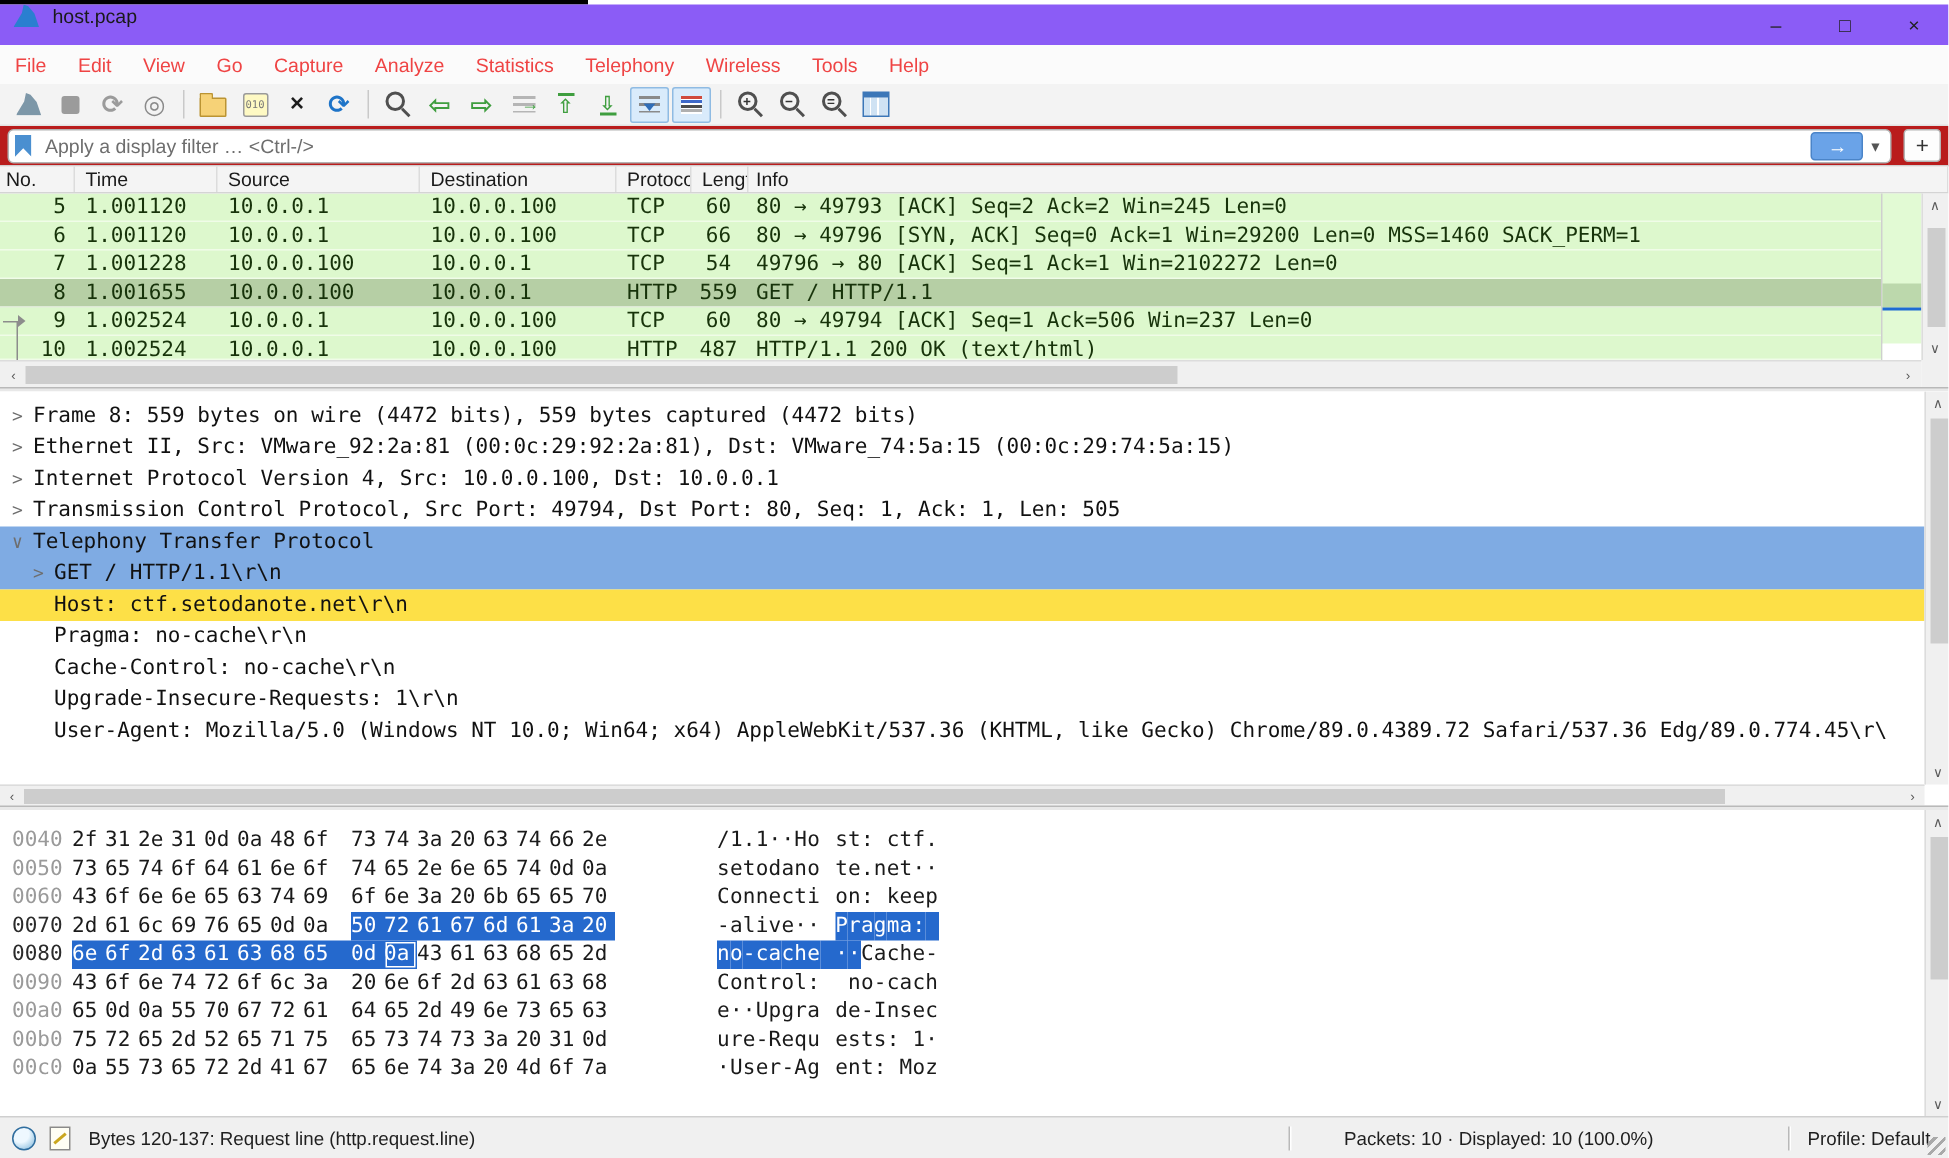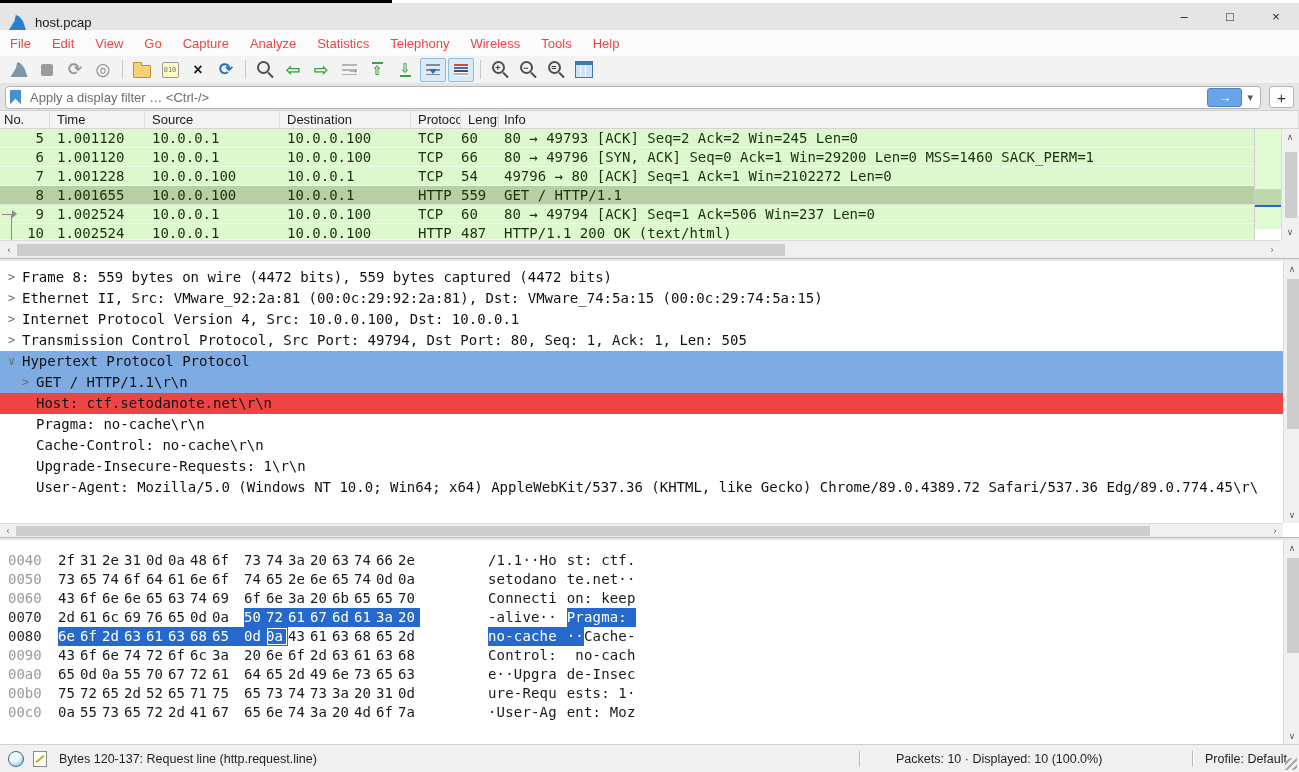--- a/index.html
+++ b/index.html
@@ -1,20 +1,20 @@
 <!DOCTYPE html>
 <html><head>
 <meta charset="utf-8">
 <style>
   html,body{margin:0;padding:0;}
   body{width:1299px;height:772px;position:relative;overflow:hidden;background:#fff;
        font-family:"Liberation Sans","DejaVu Sans",sans-serif;-webkit-font-smoothing:antialiased;}
   #topstrip{position:absolute;left:0;top:0;width:392px;height:3px;background:#000;}
   
-  #titlebar{position:absolute;left:0;top:3px;width:100%;height:27px;background:#e5e5e5;display:flex;align-items:flex-end;}
+  #titlebar{position:absolute;left:0;top:3px;width:100%;height:27px;background:#8b5cf6;display:flex;align-items:flex-start;}
   .fin-title{width:17px;height:15px;margin-left:9px;background:#2a7fd0;
      clip-path:polygon(0% 100%,100% 100%,82% 40%,58% 8%,40% 0%,33% 38%);}
   #wintitle{margin-left:9px;font-size:13px;color:#1a1a1a;}
   .wbtns{margin-left:auto;display:flex;height:100%;}
   .wb{width:46px;height:100%;display:flex;align-items:center;justify-content:center;font-size:13px;color:#222;}
   
   #menubar{position:absolute;left:0;top:30px;width:100%;height:26px;background:#fbfbfb;display:flex;align-items:center;padding-left:10px;gap:21px;box-sizing:border-box;}
   .menu-item{font-size:13px;color:#ef4444;}
   
   #toolbar{position:absolute;left:0;top:56px;width:100%;height:28px;background:#f3f3f3;display:flex;align-items:center;padding-left:5px;box-sizing:border-box;border-bottom:1px solid #e3e3e3;}
@@ -37,21 +37,21 @@
   .i-vbar{display:flex;flex-direction:column;align-items:center;line-height:1;}
   .i-vbar .bar{width:11px;height:2px;background:#3f9e3f;}
   .i-vbar .ar{color:#3f9e3f;font-size:13px;font-weight:bold;line-height:1;}
   .i-goto{position:relative;width:15px;height:11px;background:repeating-linear-gradient(#b5b5b5 0 2px,transparent 2px 5px);}
   .i-goto::after{content:"→";color:#3f9e3f;font-weight:bold;position:absolute;right:-3px;top:-2px;font-size:12px;}
   .i-autoscroll{width:14px;height:11px;background:repeating-linear-gradient(#8a8a8a 0 2px,transparent 2px 5px);position:relative;}
   .i-autoscroll::after{content:"";position:absolute;left:3px;bottom:-3px;border:4px solid transparent;border-top:5px solid #2f6db8;}
   .i-colorize{width:14px;height:12px;background:linear-gradient(180deg,#d04a3c 0 2px,#fff 2px 3px,#3f69c9 3px 5px,#fff 5px 6px,#4d4d4d 6px 8px,#fff 8px 9px,#b0b0b0 9px 11px,#fff 11px 12px);}
   .i-resizecols{width:16px;height:12px;border:1px solid #3c77b8;border-top:4px solid #3c77b8;background:linear-gradient(90deg,#cfe2f3 0 4px,#fff 4px 5px,#cfe2f3 5px 9px,#fff 9px 10px,#cfe2f3 10px 16px);}
   
-  #filterbar{position:absolute;left:0;top:84px;width:100%;height:27px;background:#e5e5e5;display:flex;align-items:center;padding:0 5px;box-sizing:border-box;border-bottom:1px solid #cfcfcf;}
+  #filterbar{position:absolute;left:0;top:84px;width:100%;height:27px;background:#b91c1c;display:flex;align-items:center;padding:0 5px;box-sizing:border-box;border-bottom:1px solid #cfcfcf;}
   #filterbox{flex:1;height:21px;background:#fff;border:1px solid #b3b3b3;border-radius:4px;display:flex;align-items:center;}
   .bookmark{width:11px;height:15px;background:#4a8fd0;clip-path:polygon(0 0,100% 0,100% 100%,50% 62%,0 100%);margin:0 7px 0 4px;flex:0 0 auto;}
   #filterinput{flex:1;border:none;outline:none;font-size:13px;color:#444;background:transparent;font-family:"Liberation Sans",sans-serif;}
   #filterinput::placeholder{color:#6e6e6e;opacity:1;}
   .fapply{width:33px;height:17px;background:#6aa3e8;border:1px solid #4a84c8;border-radius:3px;color:#fff;display:flex;align-items:center;justify-content:center;font-weight:bold;font-size:13px;margin-right:2px;flex:0 0 auto;}
   .fcaret{color:#555;font-size:11px;margin:0 7px 0 3px;flex:0 0 auto;}
   .fplus{width:23px;height:20px;border:1px solid #b5b5b5;border-radius:3px;background:#fdfdfd;display:flex;align-items:center;justify-content:center;font-size:15px;color:#333;margin-left:8px;flex:0 0 auto;}
   
   #packetpane{position:absolute;left:0;top:111px;width:100%;height:147px;background:#fff;}
   #plheader{position:absolute;left:0;top:0;width:100%;height:18px;background:#f4f4f4;border-bottom:1px solid #d4d4d4;display:flex;font-size:13px;color:#1a1a1a;box-sizing:border-box;}
@@ -59,52 +59,52 @@
   .h-no{width:50px;padding-left:4px;}.h-time{width:95px;}.h-src{width:135px;}.h-dst{width:131px;}.h-proto{width:50px;}.h-len{width:38px;}.h-info{flex:1;padding-left:5px;}
   #plrows{position:absolute;left:0;top:18px;width:1254px;height:111px;overflow:hidden;}
   .prow{height:19px;display:flex;background:#ddf8cd;font-family:"DejaVu Sans Mono",monospace;font-size:14px;color:#17330a;line-height:19px;box-shadow:inset 0 -1px rgba(255,255,255,.55);}
   .prow.sel{background:#b6cfa5;}
   .prow.clip{height:16px;overflow:hidden;}
   .c-no{width:50px;text-align:right;padding-right:6px;box-sizing:border-box;}
   .c-time{width:95px;padding-left:7px;box-sizing:border-box;}
   .c-src{width:135px;padding-left:7px;box-sizing:border-box;}
   .c-dst{width:131px;padding-left:7px;box-sizing:border-box;}
   .c-proto{width:50px;padding-left:7px;box-sizing:border-box;}
-  .c-len{width:38px;text-align:left;padding-right:2px;box-sizing:border-box;}
+  .c-len{width:38px;text-align:center;padding-right:2px;box-sizing:border-box;}
   .c-info{flex:1;padding-left:5px;white-space:nowrap;overflow:hidden;box-sizing:border-box;}
   .rel-line{position:absolute;left:11px;width:1px;background:#8c8c8c;}
   .rel-dash{position:absolute;height:1px;background:#8c8c8c;}
   .rel-head{position:absolute;width:0;height:0;border:4px solid transparent;border-left:5px solid #8c8c8c;}
   #plminimap{position:absolute;left:1254px;top:18px;width:27px;height:111px;background:#e2fad4;border-left:1px solid #cfcfcf;box-sizing:border-box;}
   .mm-sel{position:absolute;left:0;top:60px;width:100%;height:16px;background:#bcd8ac;}
   .mm-line{position:absolute;left:0;top:76px;width:100%;height:2px;background:#1e6ad2;}
   .mm-white{position:absolute;left:0;top:100px;width:100%;height:11px;background:#fff;}
   
   .sbv{position:absolute;width:18px;background:#f0f0f0;border-left:1px solid #dcdcdc;box-sizing:border-box;}
   .sbh{position:absolute;height:18px;background:#f0f0f0;border-top:1px solid #dcdcdc;box-sizing:border-box;}
   .sb-ar{position:absolute;color:#5a5a5a;font-size:9px;width:16px;height:16px;display:flex;align-items:center;justify-content:center;}
   .sb-th{position:absolute;background:#cdcdcd;}
   
   #splitter1{position:absolute;left:0;top:258px;width:100%;height:3px;background:#e8e8e8;border-top:1px solid #b9b9b9;box-sizing:border-box;}
   #detailspane{position:absolute;left:0;top:261px;width:100%;height:276px;background:#fff;overflow:hidden;}
   #dlines{position:absolute;left:0;top:6px;width:1283px;}
   .d-line{height:21px;line-height:21px;font-family:"DejaVu Sans Mono",monospace;font-size:14px;color:#111;white-space:pre;display:flex;}
   .d-sel{background:#7fabe3;}
-  .d-rel{background:#ef4444;}
+  .d-rel{background:#fde047;}
   .d-chev{width:14px;margin-left:8px;color:#6e6e6e;font-size:12px;flex:0 0 auto;}
   .ind1 .d-chev{margin-left:22px;}
   
   #splitter2{position:absolute;left:0;top:537px;width:100%;height:3px;background:#e8e8e8;border-top:1px solid #b9b9b9;box-sizing:border-box;}
   #hexpane{position:absolute;left:0;top:540px;width:100%;height:204px;background:#fff;overflow:hidden;}
   #hxrows{position:absolute;left:0;top:11px;width:1283px;}
   .hx-row{height:19px;line-height:19px;font-family:"DejaVu Sans Mono",monospace;font-size:14px;color:#1a1a1a;display:flex;align-items:stretch;}
   .hx-off{flex:0 0 40px;margin-left:8px;color:#9a9a9a;}
   .hx-off.dark{color:#2b2b2b;}
   .hb{flex:0 0 22px;}
-  .hb.first{margin-left:10px;}
+  .hb.first{}
   .g8{margin-left:10px;}
   .g8p{padding-left:10px;}
   .hl{background:#2569cd;color:#fff;}
   .anchor{outline:1px solid #fff;outline-offset:-2px;}
   .ac{flex:0 0 8.6px;}
   .ac.a0{margin-left:68px;}
   .ga{margin-left:10px;}
   .gap{padding-left:10px;}
   
   #statusbar{position:absolute;left:0;top:744px;width:100%;height:28px;background:#f0f0f0;border-top:1px solid #cfcfcf;display:flex;align-items:center;font-size:12.5px;color:#1f1f1f;box-sizing:border-box;}
@@ -323,21 +323,21 @@
 </div>
 
 <div id="splitter1"></div>
 
 <div id="detailspane">
   <div id="dlines">
       <div class="d-line"><span class="d-chev">&gt;</span><span>Frame 8: 559 bytes on wire (4472 bits), 559 bytes captured (4472 bits)</span></div>
       <div class="d-line"><span class="d-chev">&gt;</span><span>Ethernet II, Src: VMware_92:2a:81 (00:0c:29:92:2a:81), Dst: VMware_74:5a:15 (00:0c:29:74:5a:15)</span></div>
       <div class="d-line"><span class="d-chev">&gt;</span><span>Internet Protocol Version 4, Src: 10.0.0.100, Dst: 10.0.0.1</span></div>
       <div class="d-line"><span class="d-chev">&gt;</span><span>Transmission Control Protocol, Src Port: 49794, Dst Port: 80, Seq: 1, Ack: 1, Len: 505</span></div>
-      <div class="d-line d-sel"><span class="d-chev">∨</span><span>Hypertext Protocol Protocol</span></div>
+      <div class="d-line d-sel"><span class="d-chev">∨</span><span>Telephony Transfer Protocol</span></div>
       <div class="d-line ind1 d-sel"><span class="d-chev">&gt;</span><span>GET / HTTP/1.1\r\n</span></div>
       <div class="d-line ind1 d-rel"><span class="d-chev"></span><span>Host: ctf.setodanote.net\r\n</span></div>
       <div class="d-line ind1"><span class="d-chev"></span><span>Pragma: no-cache\r\n</span></div>
       <div class="d-line ind1"><span class="d-chev"></span><span>Cache-Control: no-cache\r\n</span></div>
       <div class="d-line ind1"><span class="d-chev"></span><span>Upgrade-Insecure-Requests: 1\r\n</span></div>
       <div class="d-line ind1"><span class="d-chev"></span><span>User-Agent: Mozilla/5.0 (Windows NT 10.0; Win64; x64) AppleWebKit/537.36 (KHTML, like Gecko) Chrome/89.0.4389.72 Safari/537.36 Edg/89.0.774.45\r\</span></div>
     </div>
   <div class="sbv" style="left:1283px;top:0;height:262px;">
     <span class="sb-ar" style="left:0;top:0;">∧</span>
     <span class="sb-th" style="left:3px;top:18px;width:12px;height:150px;"></span>

